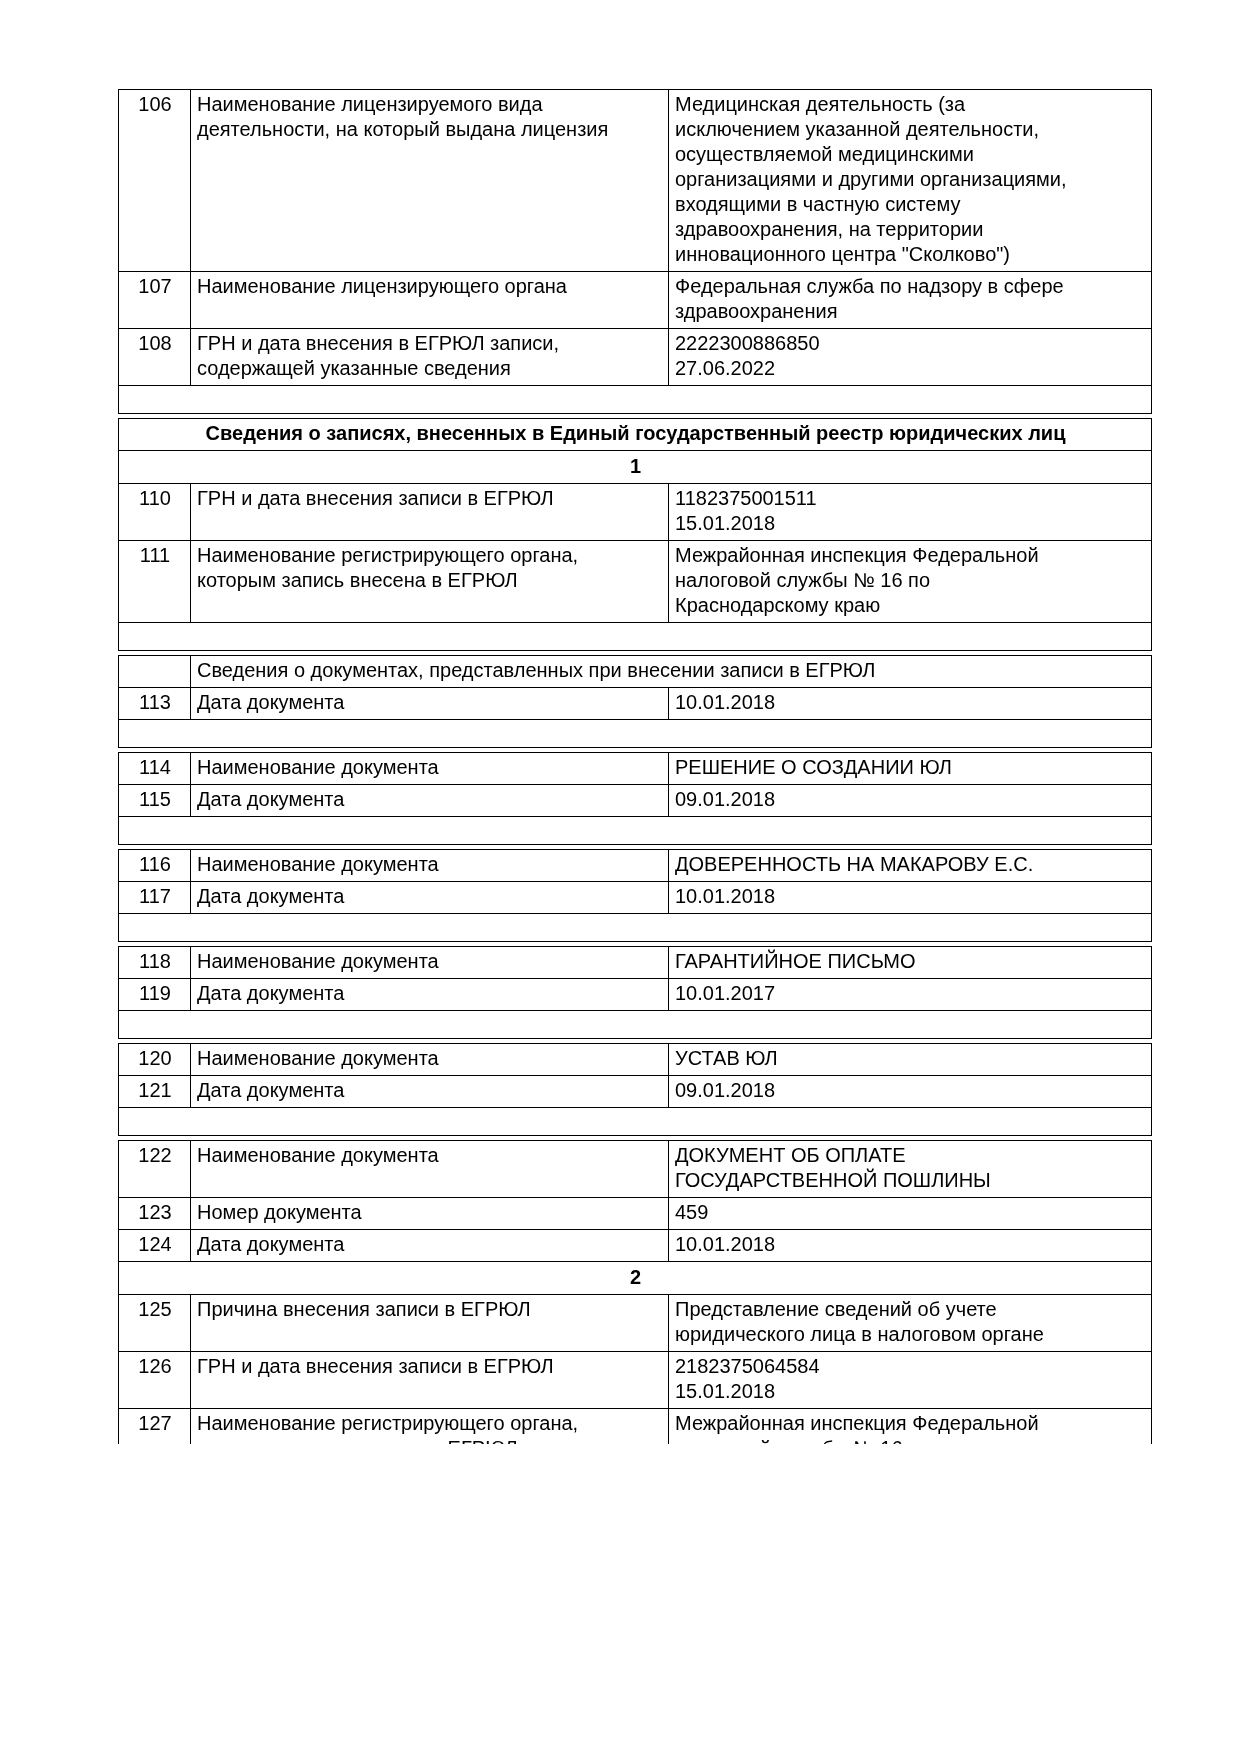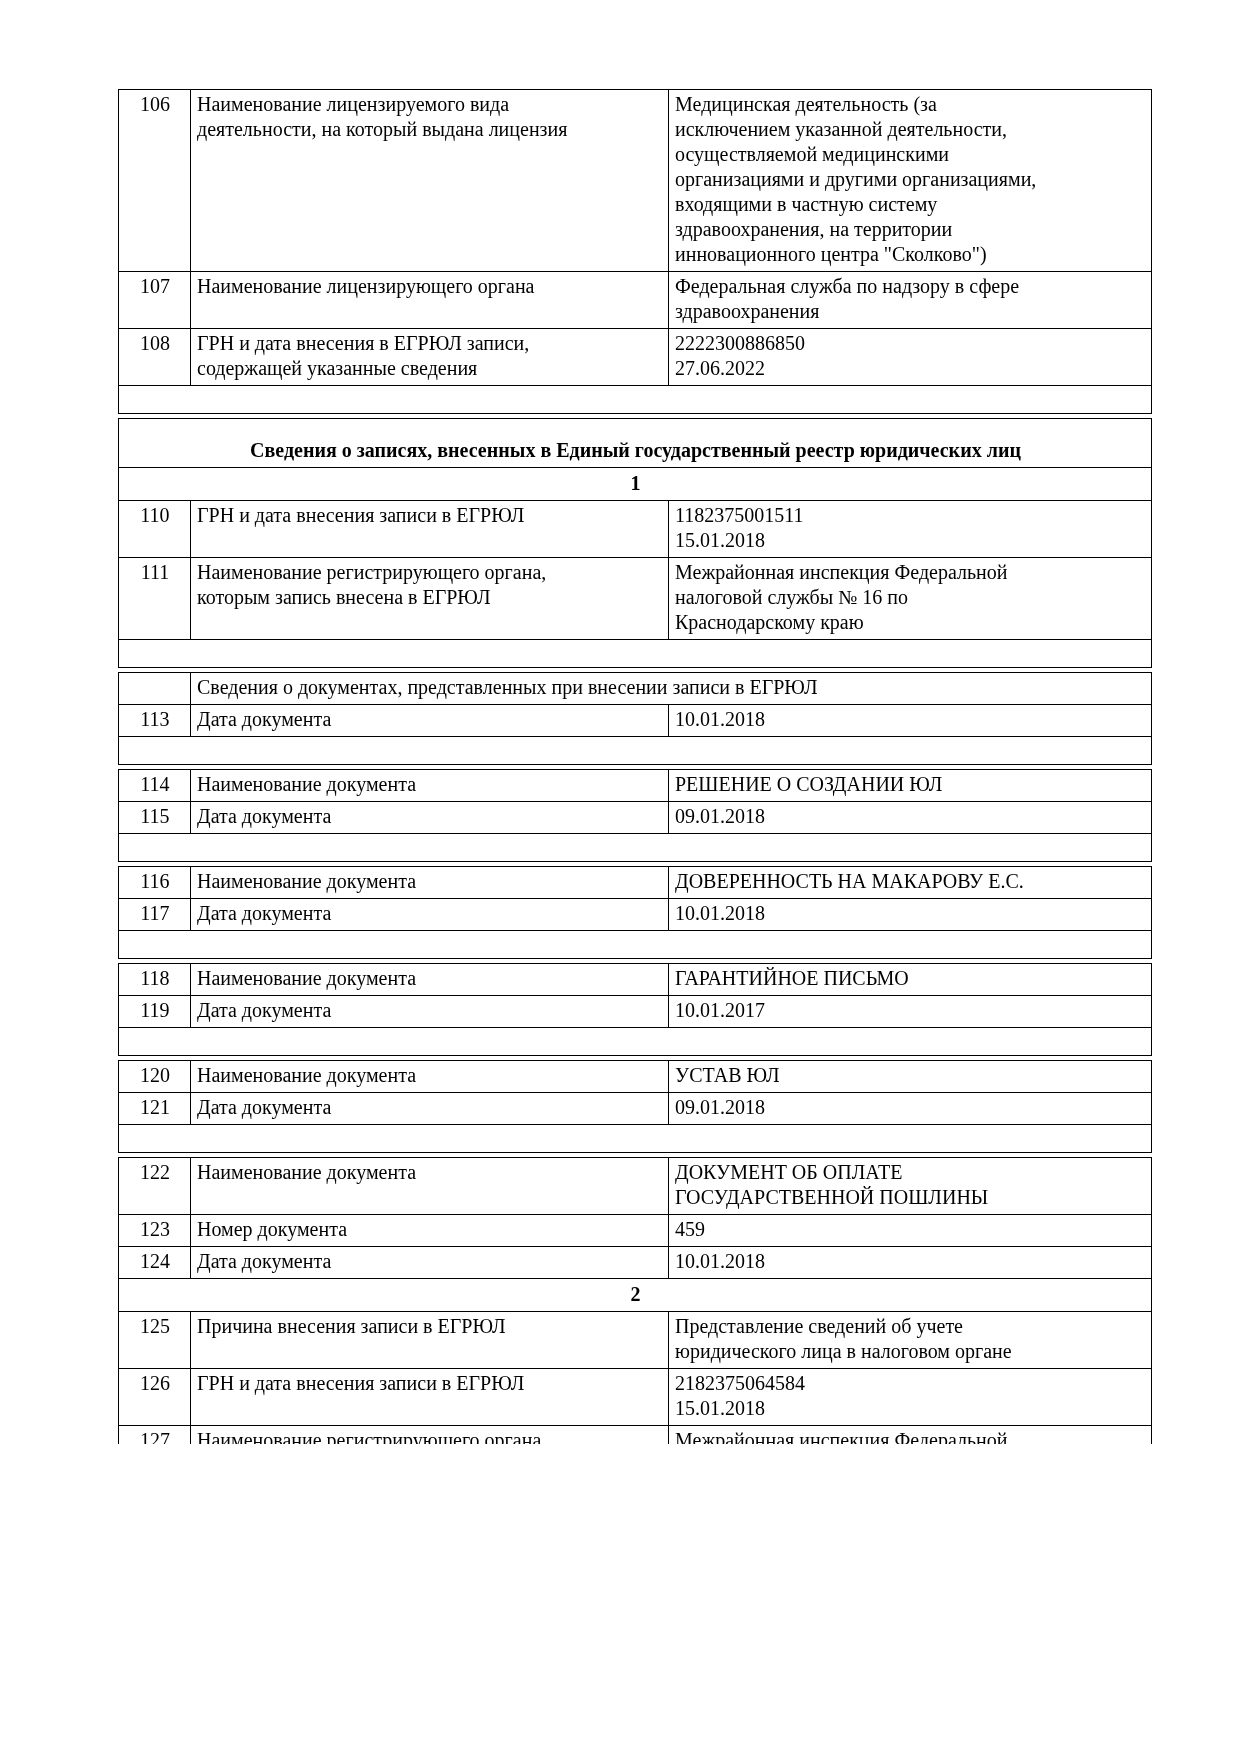--- a/index.html
+++ b/index.html
@@ -1,21 +1,21 @@
 <!DOCTYPE html>
 <html lang="ru"><head>
 <meta charset="utf-8">
 <style>
   html, body { margin: 0; padding: 0; background: #ffffff; }
   .page {
     position: relative;
     width: 1240px;
     height: 1444px;
     background: #ffffff;
-    font-family: Liberation Serif, serif;
+    font-family: Liberation Sans, sans-serif;
     color: #000000;
     overflow: hidden;
   }
   .doc {
     position: absolute;
     left: 118px;
     top: 89px;
     width: 1034px;
   }
   table.t {
@@ -30,21 +30,21 @@
     font-size: 20px;
     line-height: 25px;
     padding: 2px 5px 4px 6px;
     vertical-align: top;
     color: #000000;
     overflow: hidden;
   }
   td.num { text-align: center; padding-left: 2px; padding-right: 2px; }
   td.pre { white-space: pre-line; }
   tr.spacer td { height: 27px; padding: 0; }
-  tr.title td { font-weight: 700; text-align: center; padding-top: 19px; }
+  tr.title td { font-weight: 700; text-align: center; padding-top: 2px; }
   tr.gnum td { font-weight: 700; text-align: center; padding-top: 3px; }
   .footer-left {
     position: absolute;
     left: 118px;
     top: 1652px;
     font-size: 14px;
     line-height: 19px;
     margin-top: 34px;
   }
   .footer-left .fl-title { font-weight: 700; }

